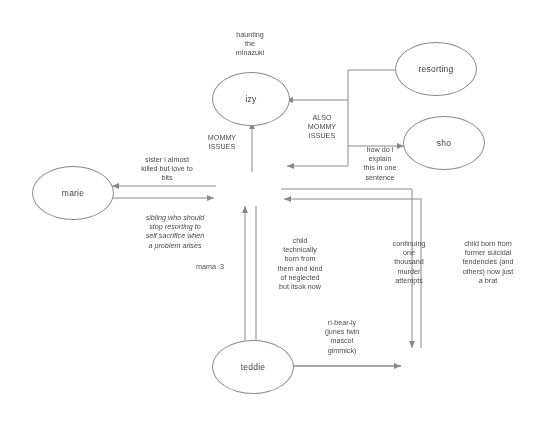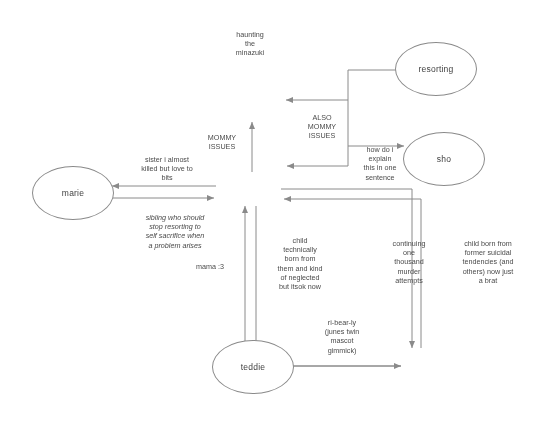--- a/index.html
+++ b/index.html
@@ -41,26 +41,29 @@
 
       <path d="M281,189 L412,189 L412,348" marker-end="url(#ah)"></path>
       <path d="M421,348 L421,199 L284,199" marker-end="url(#ah)"></path>
 
       <path d="M401,366 L286,366" marker-end="url(#ah)"></path>
       <path d="M286,366 L401,366" marker-end="url(#ah)"></path>
 
     </g>
   </svg>
 
+  <div class="node" style="left:212px;top:72px;width:76px;height:52px;">
+    <span>izy</span>
+  </div>
 
   <div class="node" style="left:395px;top:42px;width:80px;height:52px;">
     <span>resorting</span>
   </div>
 
-  <div class="node" style="left:403px;top:132px;width:80px;height:52px;text-align:right;">
+  <div class="node" style="left:403px;top:116px;width:80px;height:52px;text-align:right;">
     <span>sho</span>
   </div>
 
   <div class="node" style="left:32px;top:166px;width:80px;height:52px;">
     <span>marie</span>
   </div>
 
 
   <div class="node" style="left:212px;top:340px;width:80px;height:52px;">
     <span>teddie</span>

